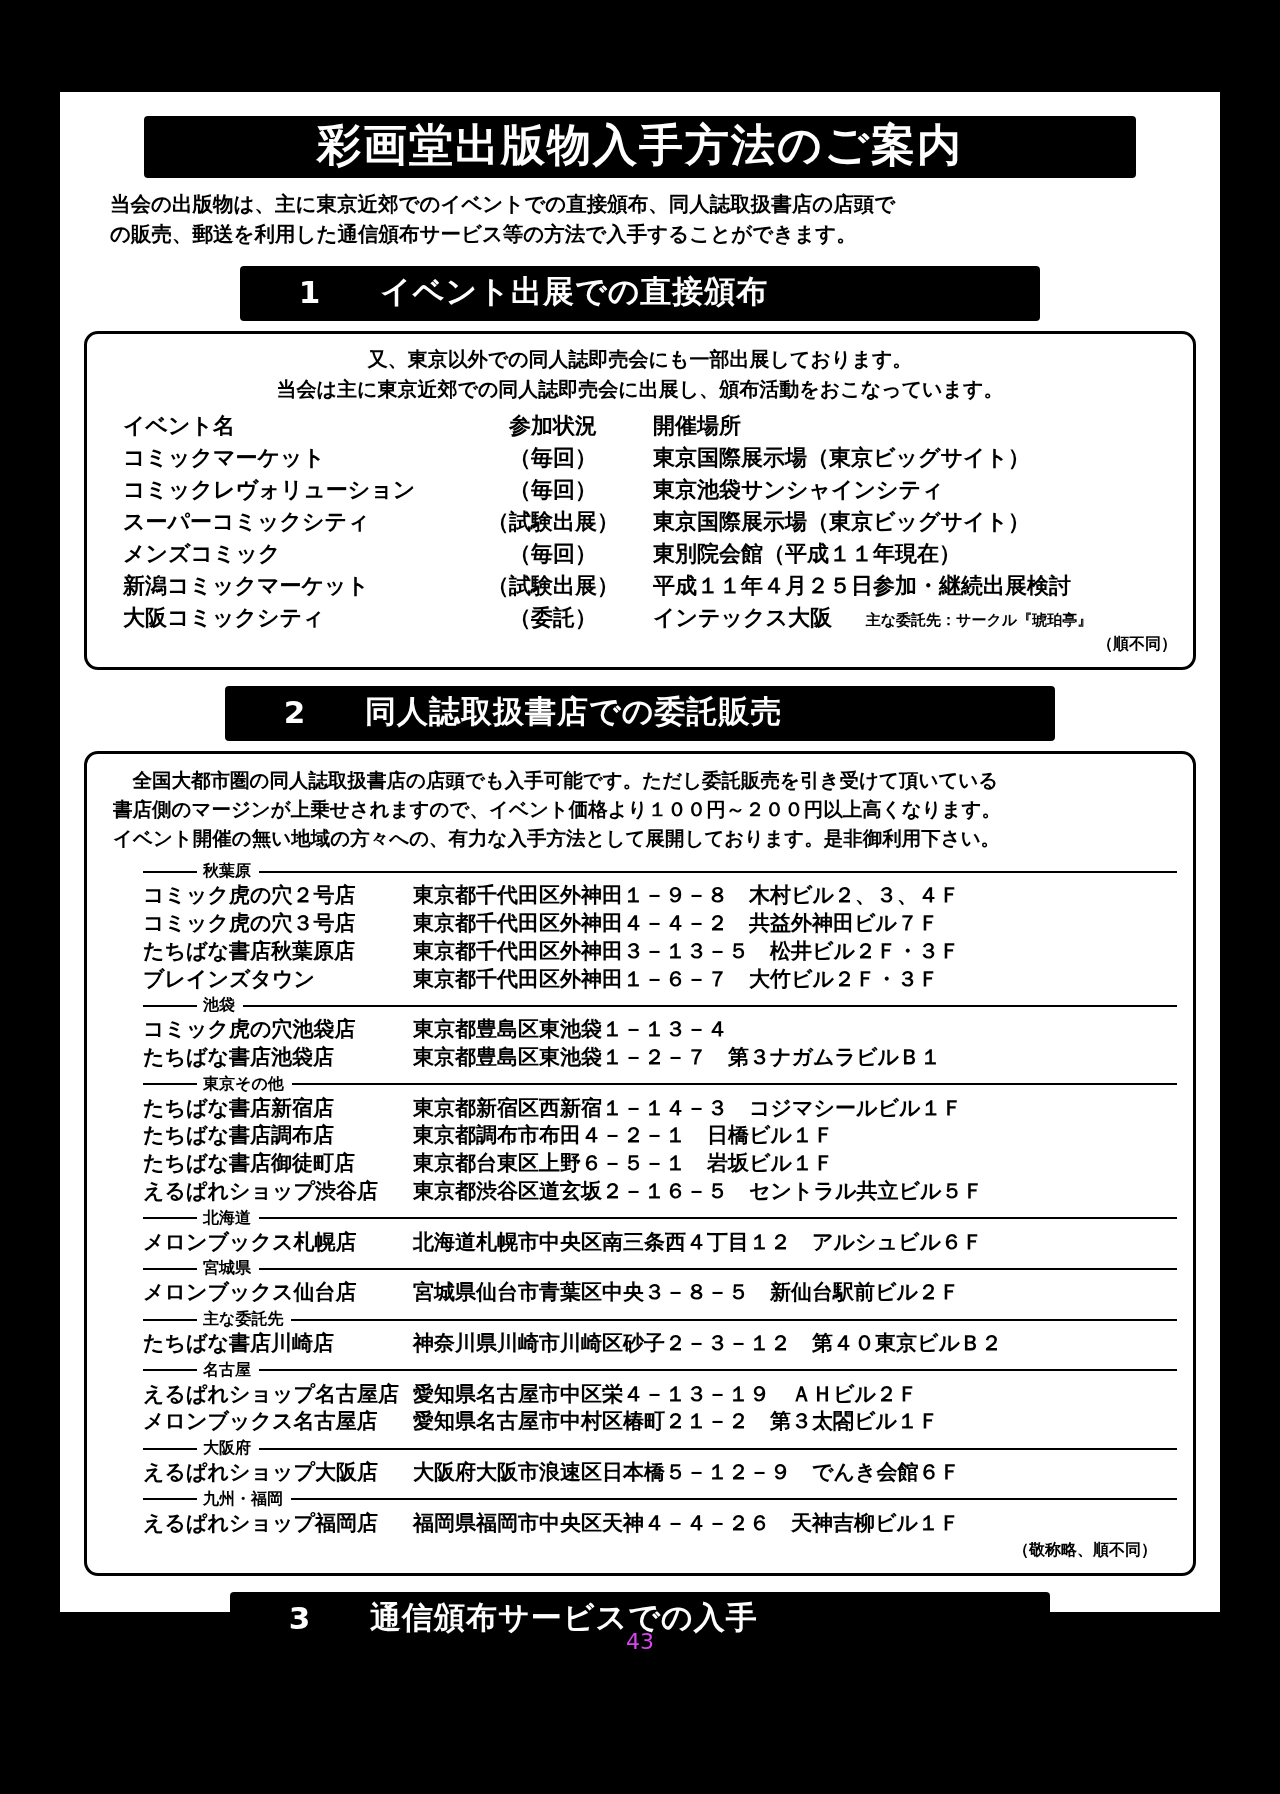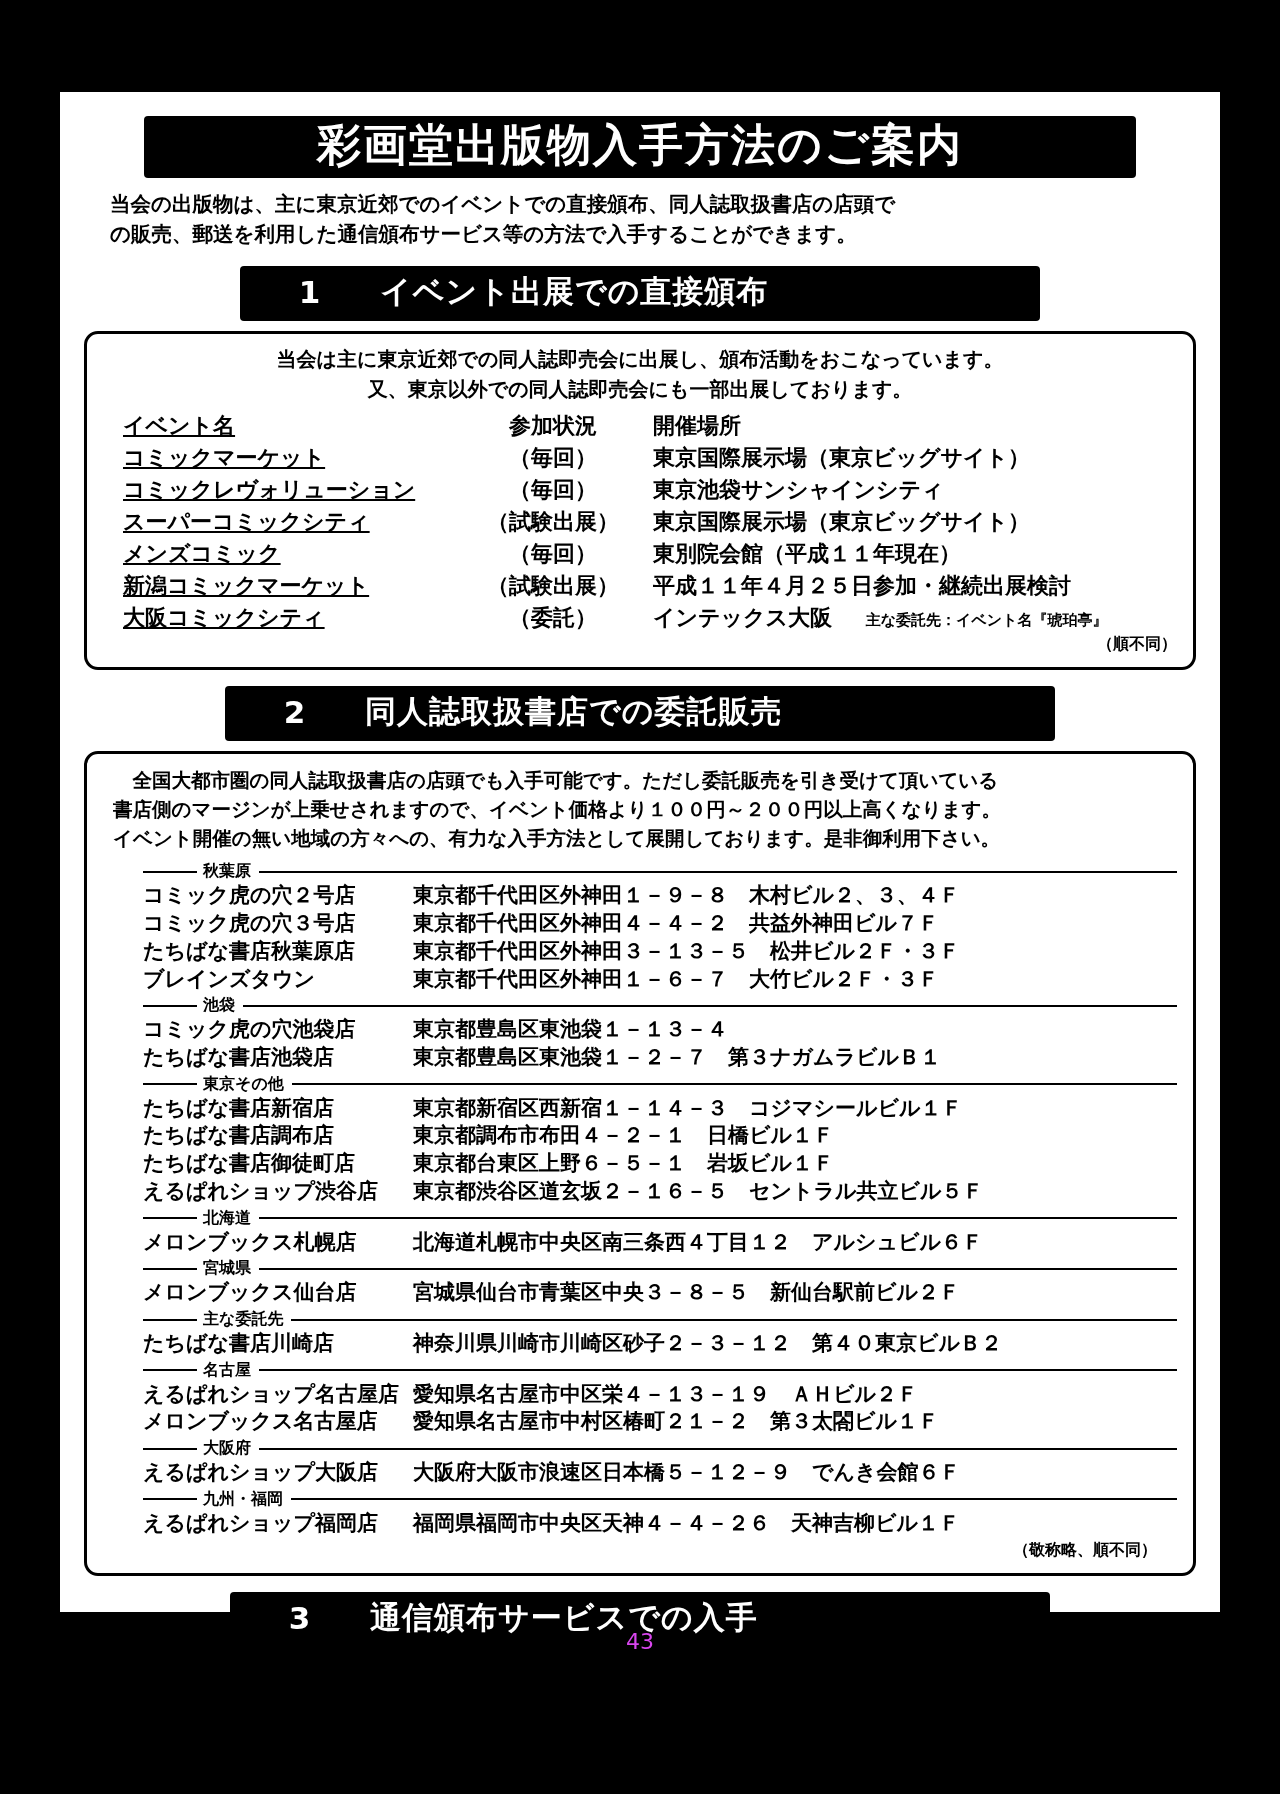--- a/index.html
+++ b/index.html
@@ -88,21 +88,21 @@
     border-collapse: collapse;
     font-size: 22px;
     font-weight: 600;
   }
   table.evt td, table.evt th {
     text-align: left;
     padding: 1px 0;
     white-space: nowrap;
   }
   table.evt th { font-weight: bold; }
-  table.evt .c-name { width: 330px; padding-left: 20px; text-decoration: underline;}
+  table.evt .c-name { width: 330px; padding-left: 20px;}
   table.evt .c-stat { width: 200px; text-align: center; }
   table.evt .c-place { }
   .evt-note2 {
     text-align: right;
     font-size: 16px;
     font-weight: 600;
   }
 
   .para {
     font-size: 19.5px;
@@ -186,22 +186,22 @@
     <div>の販売、郵送を利用した通信頒布サービス等の方法で入手することができます。</div>
   </div>
 
   <div class="section-head sec1-head">
     <span class="num">1</span>
     <span class="stxt">イベント出展での直接頒布</span>
   </div>
 
   <div class="box">
     <div class="center-lines">
+      <div>又、東京以外での同人誌即売会にも一部出展しております。</div>
       <div>当会は主に東京近郊での同人誌即売会に出展し、頒布活動をおこなっています。</div>
-      <div>又、東京以外での同人誌即売会にも一部出展しております。</div>
     </div>
     <table class="evt">
       <tbody>
           <tr>
         <th class="c-name">イベント名</th>
         <th class="c-stat">参加状況</th>
         <th class="c-place">開催場所</th>
       </tr>
       <tr>
         <td class="c-name">コミックマーケット</td>
@@ -226,21 +226,21 @@
       <tr>
         <td class="c-name">新潟コミックマーケット</td>
         <td class="c-stat">（試験出展）</td>
         <td class="c-place">平成１１年４月２５日参加・継続出展検討</td>
       </tr>
       <tr>
         <td class="c-name">大阪コミックシティ</td>
         <td class="c-stat">（委託）</td>
         <td class="c-place">
           <span>インテックス大阪</span>
-          <span style="font-size:15px;padding-left:26px;">主な委託先：イベント名『琥珀亭』</span>
+          <span style="font-size:15px;padding-left:26px;">主な委託先：サークル『琥珀亭』</span>
         </td>
       </tr>
     </tbody>
       </table>
     <div class="evt-note2">（順不同）</div>
   </div>
 
   <div class="section-head sec2-head">
     <span class="num">2</span>
     <span class="stxt">同人誌取扱書店での委託販売</span>

